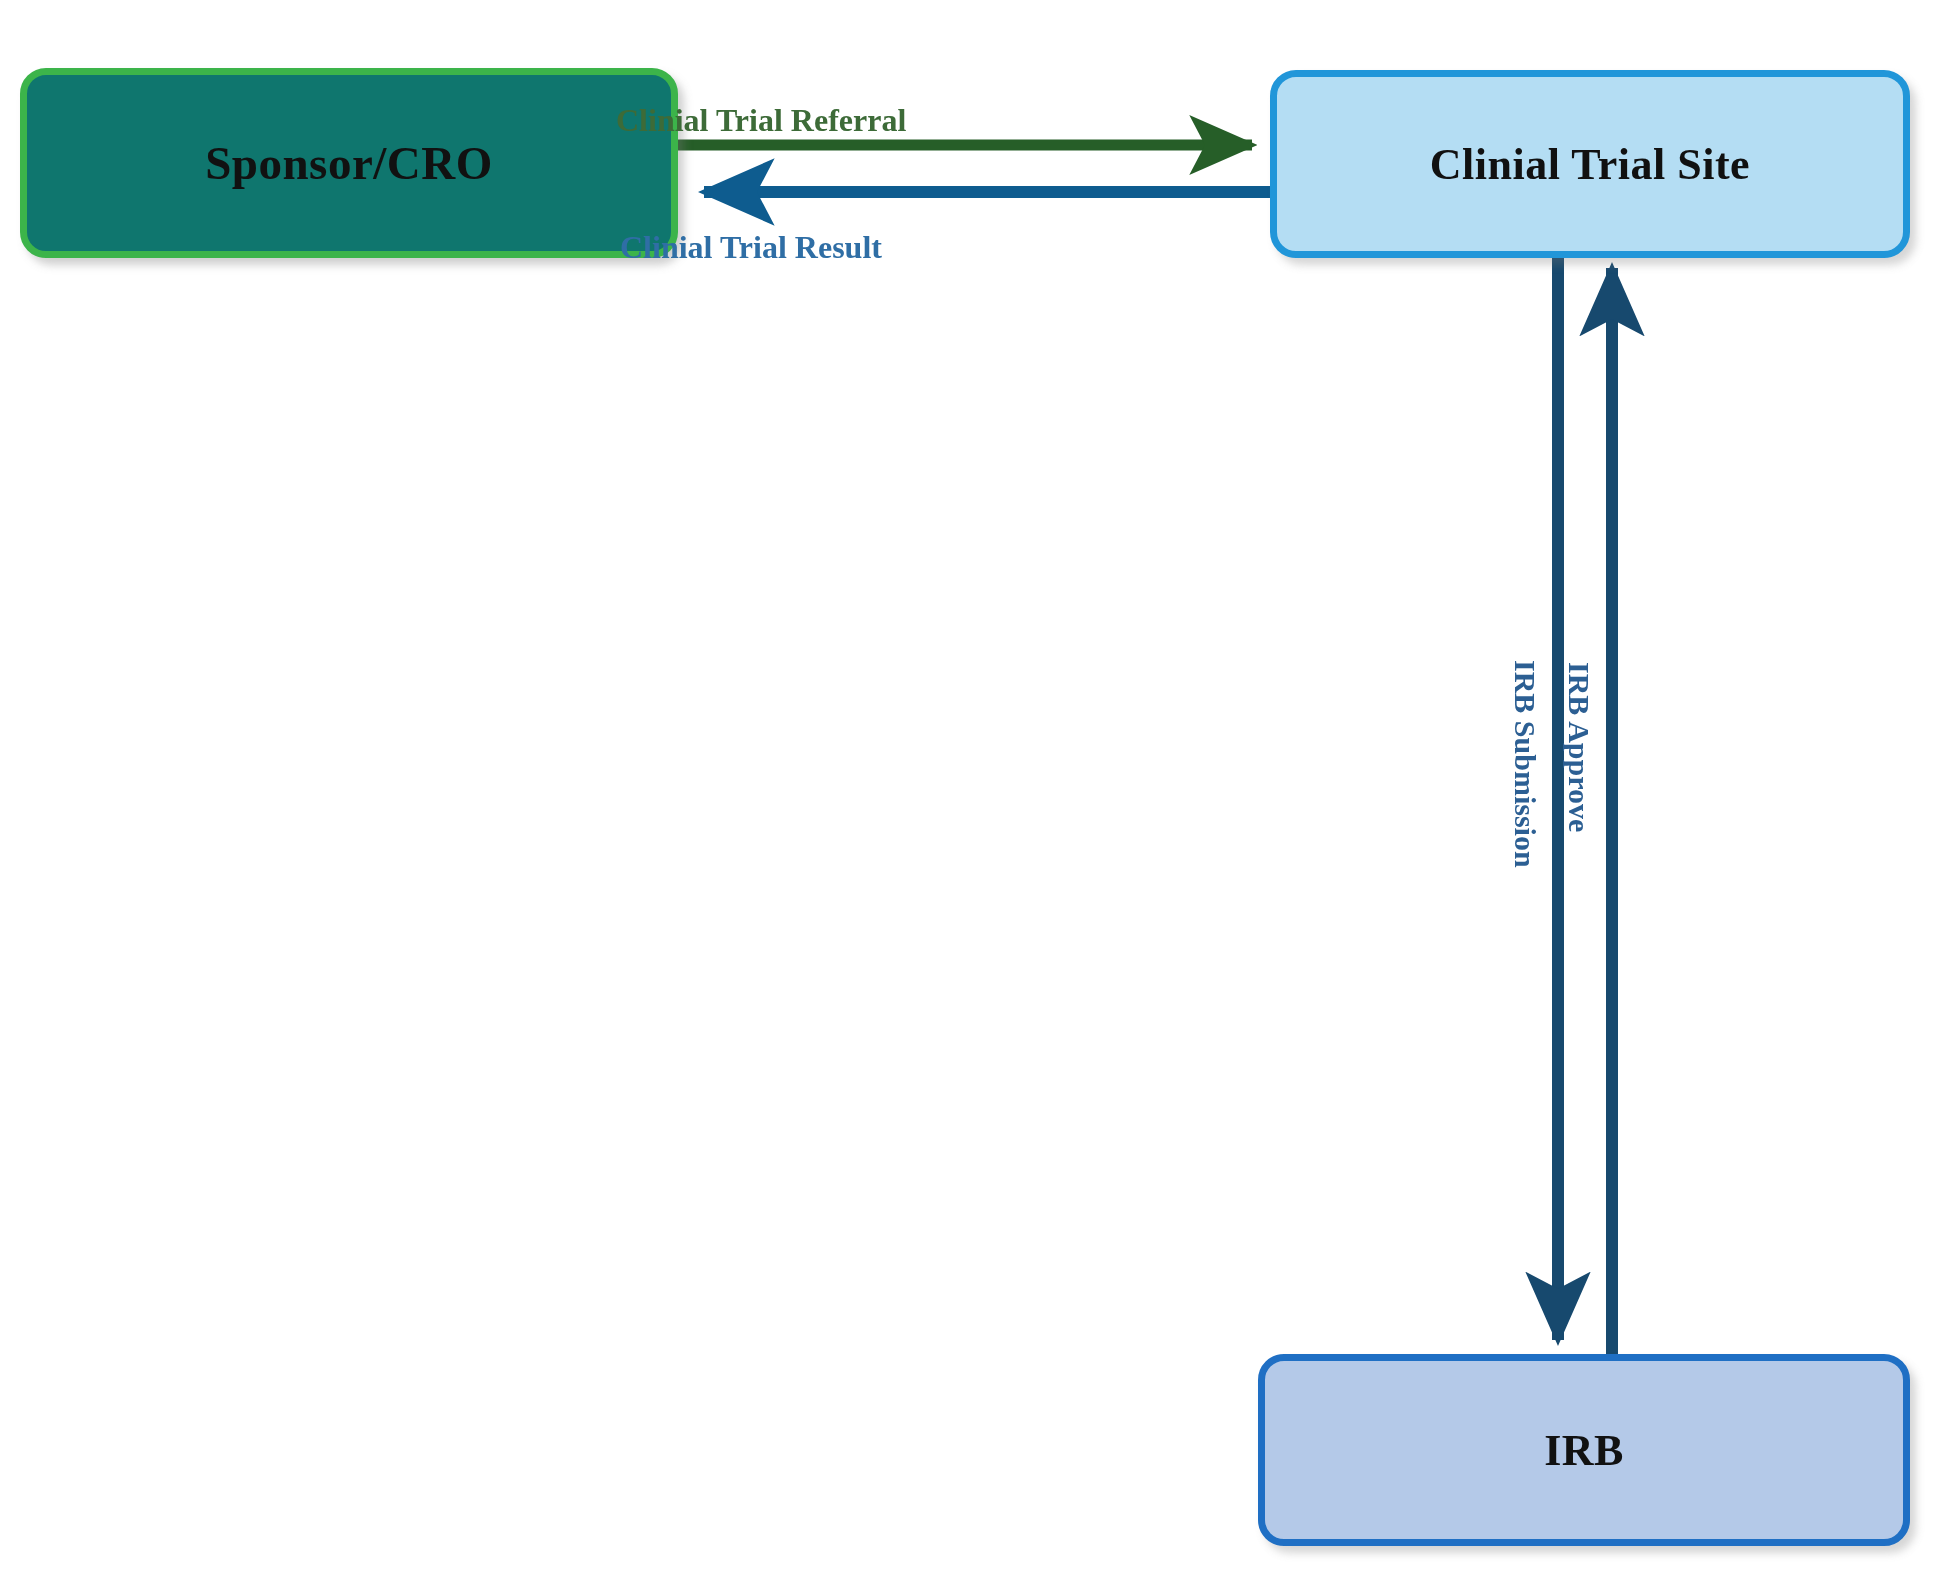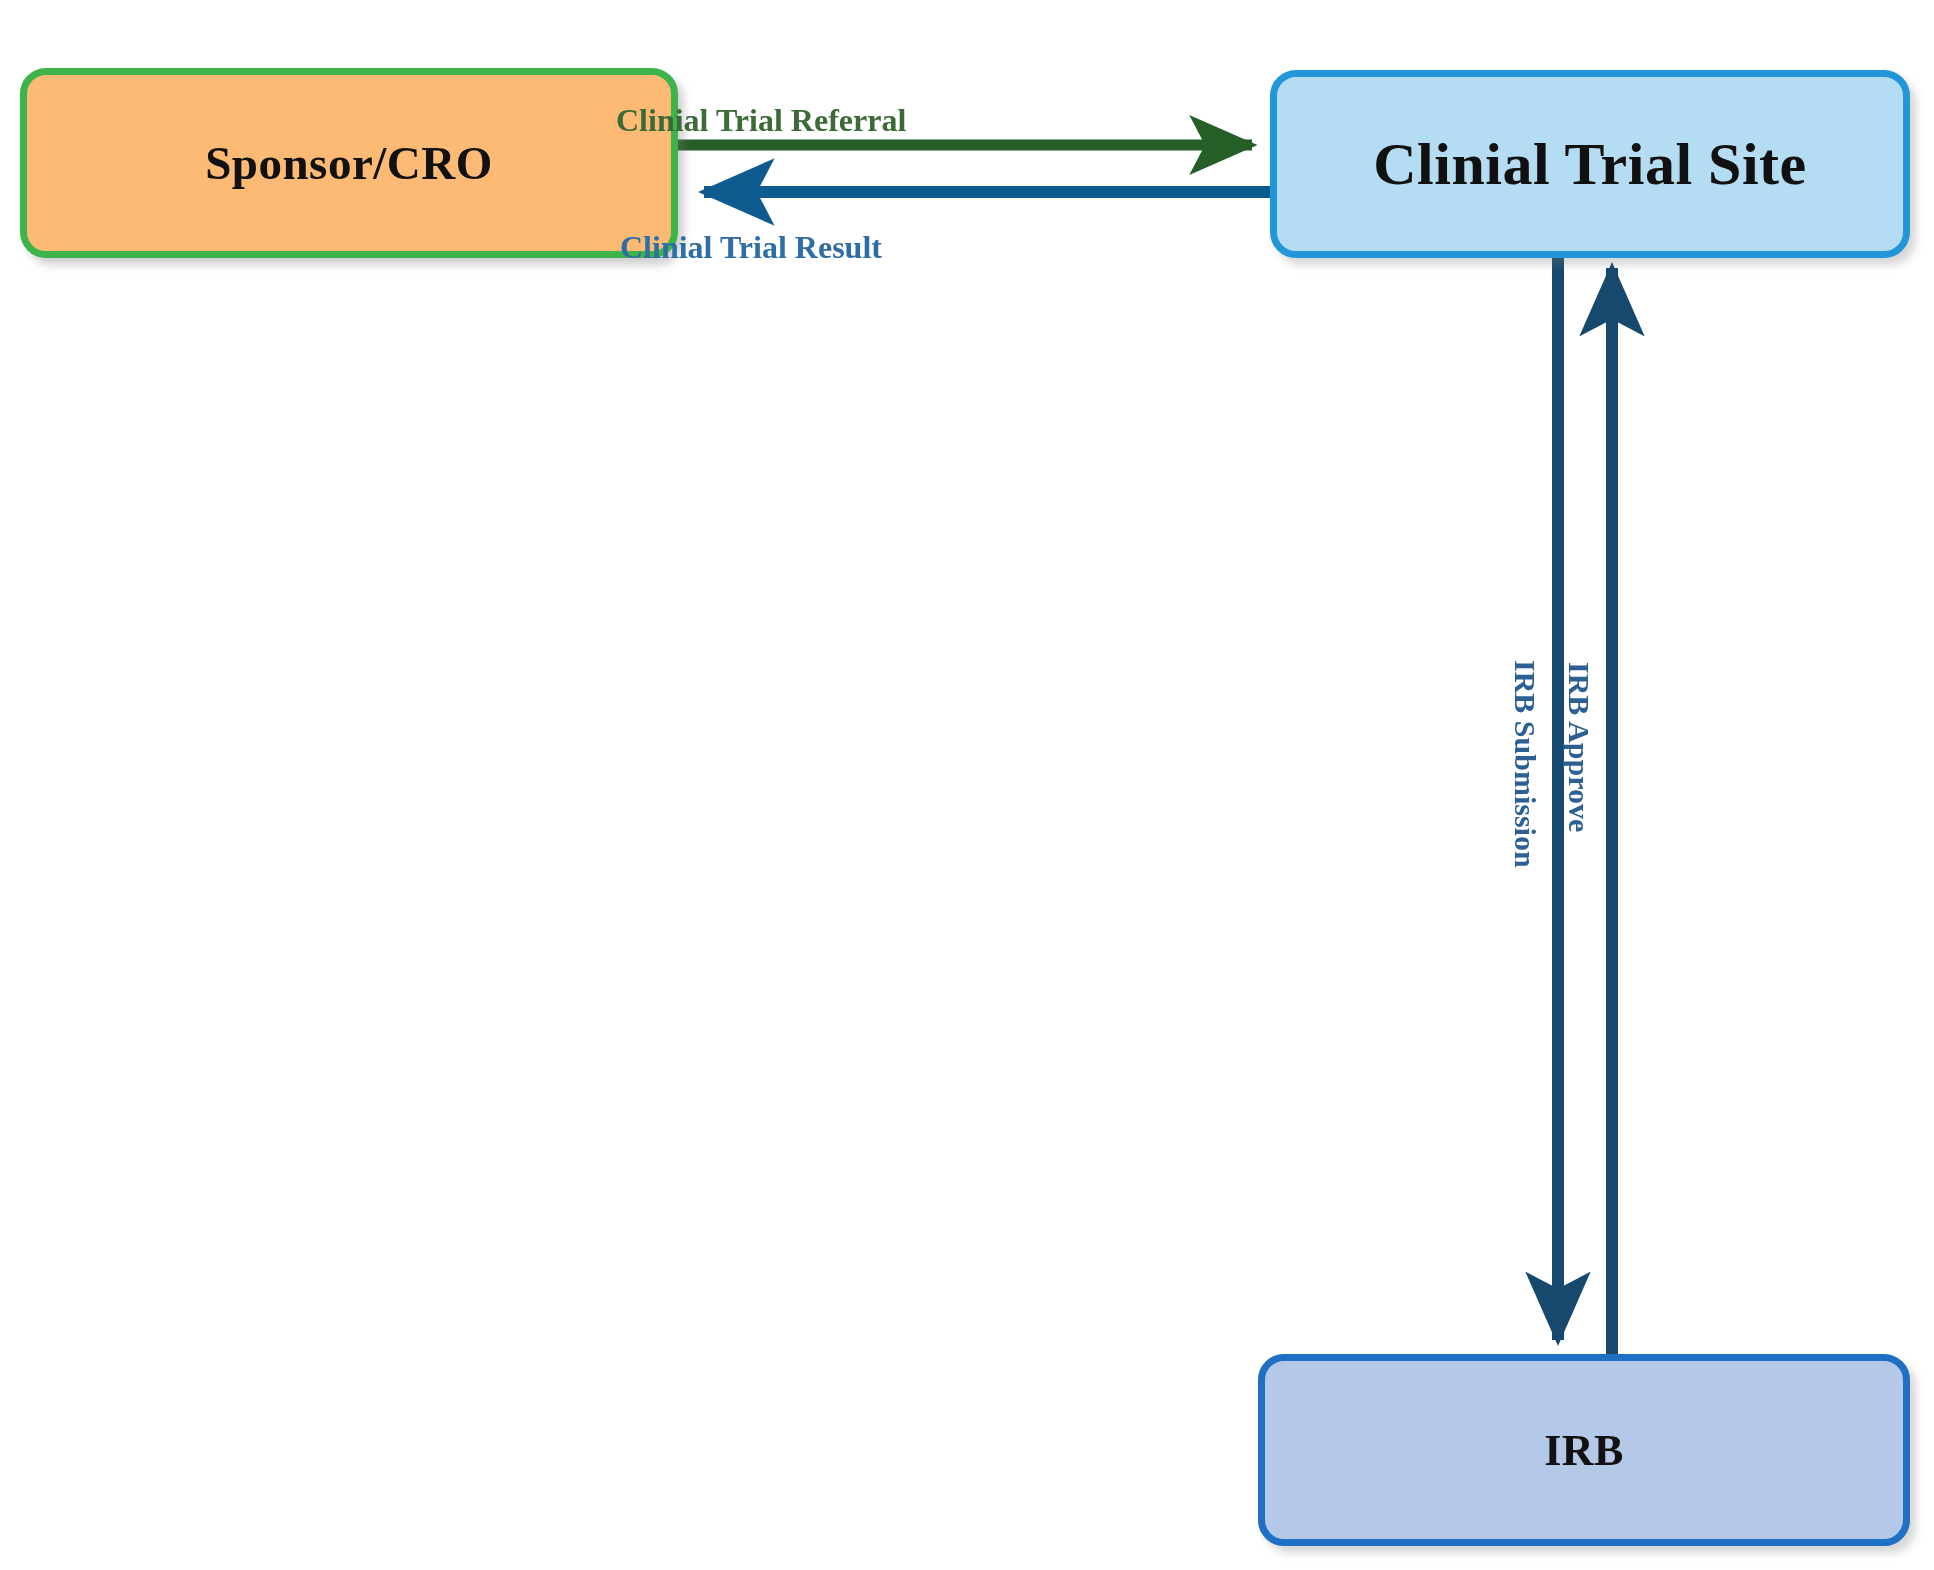--- a/index.html
+++ b/index.html
@@ -8,29 +8,29 @@
   #stage{position:relative;width:1934px;height:1570px;background:#fff;}
 
   
   .node{position:absolute;box-sizing:border-box;display:flex;
         align-items:center;justify-content:center;text-align:center;
         border-radius:26px;font-weight:bold;color:#111;
         letter-spacing:.5px;}
 
   .node-sponsor{
     left:20px; top:68px; width:658px; height:190px;
-    background:#fdba74; border:7px solid #3cb44a;
+    background:#0f766e; border:7px solid #3cb44a;
     box-shadow:6px 7px 9px rgba(120,120,120,.35);
     font-size:47px;
   }
   .node-site{
     left:1270px; top:70px; width:640px; height:188px;
     background:#b4ddf3; border:7px solid #2196d9;
     box-shadow:6px 7px 9px rgba(120,120,120,.30);
-    font-size:60px;
+    font-size:44px;
   }
   .node-irb{
     left:1258px; top:1354px; width:652px; height:192px;
     background:#b4c9e8; border:7px solid #1f6fc4;
     box-shadow:6px 7px 9px rgba(120,120,120,.30);
     font-size:44px;
   }
 
   
   #wires{position:absolute;left:0;top:0;width:1934px;height:1570px;

